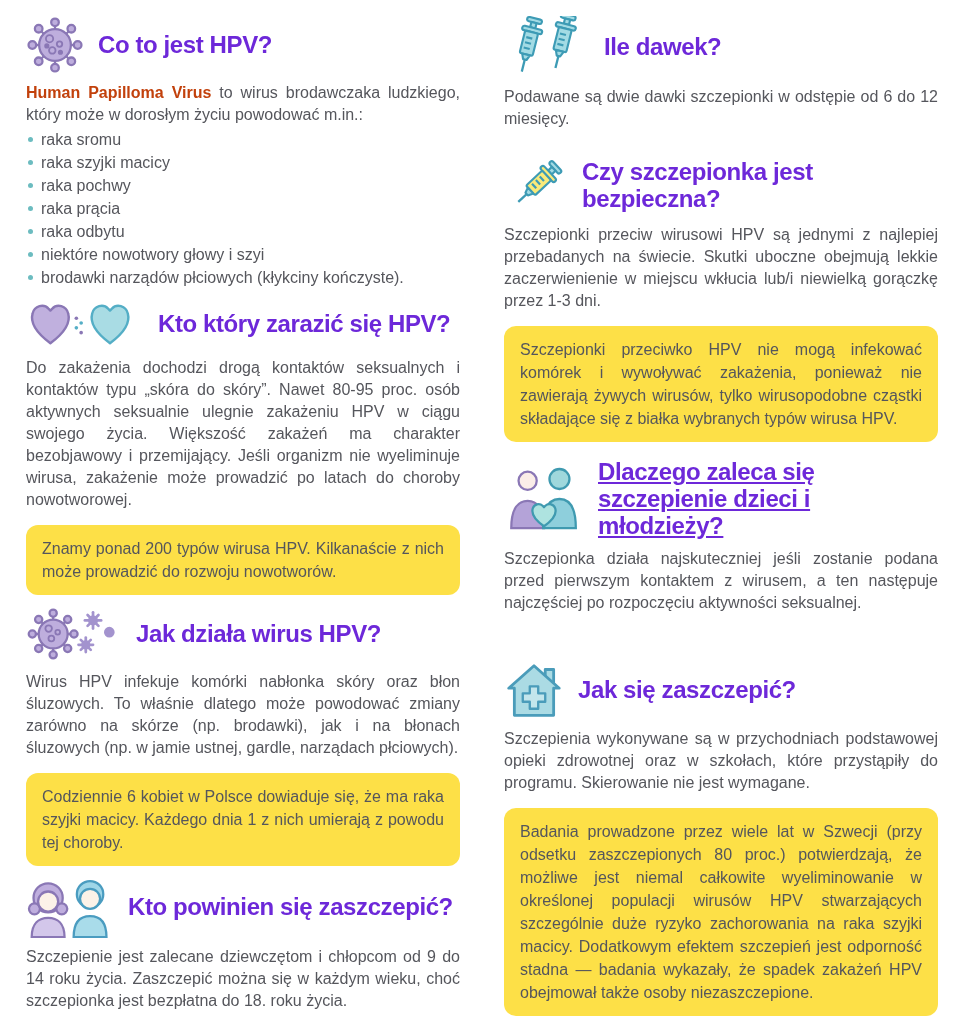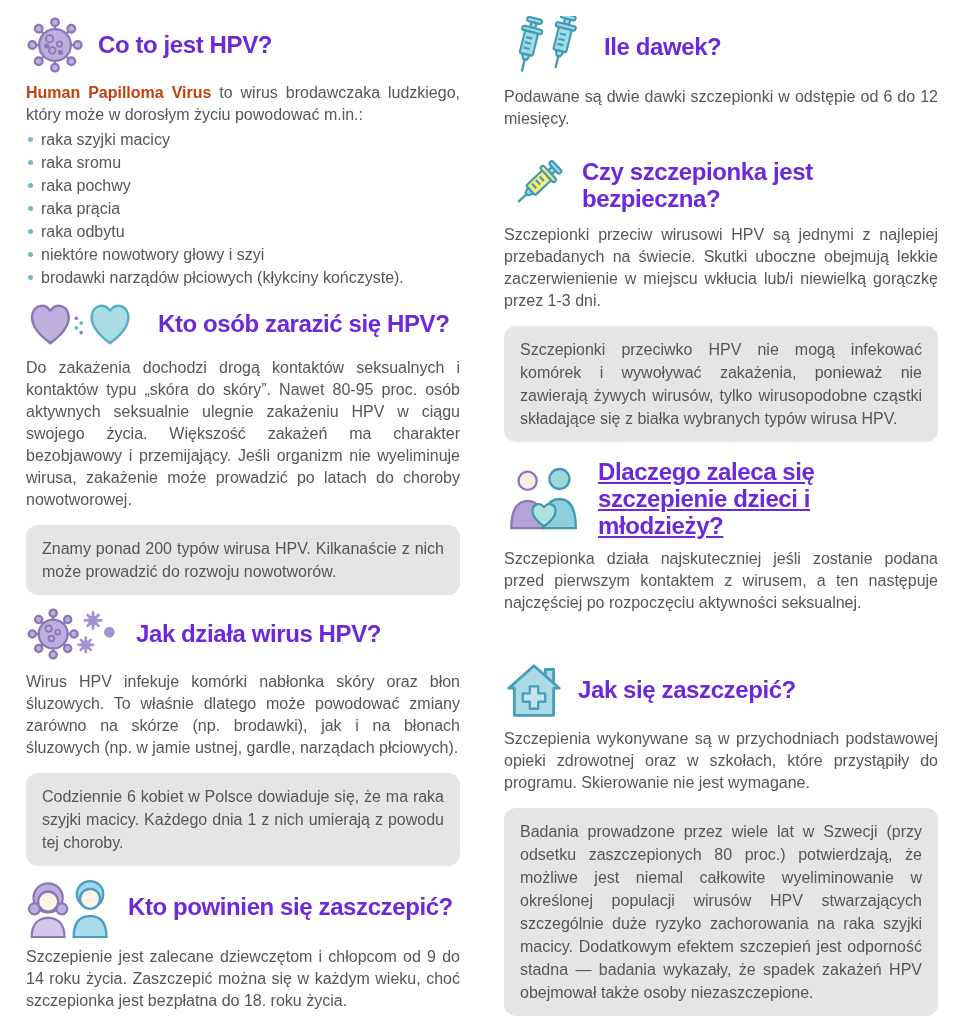--- a/index.html
+++ b/index.html
@@ -22,21 +22,21 @@
   p.body b{color:#c2410c;}
   ul.bullets{list-style:none;margin:2px 0 0 0;padding:0;}
   ul.bullets li{
     position:relative;padding-left:15px;font-size:16px;line-height:23px;
   }
   ul.bullets li::before{
     content:"";position:absolute;left:2px;top:9px;width:5px;height:5px;
     border-radius:50%;background:#6cbcc0;
   }
   .highlight{
-    background:#e5e5e5;border-radius:12px;padding:12px 16px;margin-top:14px;
+    background:#fde047;border-radius:12px;padding:12px 16px;margin-top:14px;
     font-size:16px;line-height:23px;text-align:justify;
   }
   
   .mb-s{margin-bottom:10px;}
   .mb-m{margin-bottom:26px;}
   .mb-l{margin-bottom:17px;}
   .mb-xl{margin-bottom:48px;}
   .title-narrow{max-width:318px;text-decoration:underline;}
 </style>
 </head>
@@ -73,43 +73,43 @@
               <circle cx="29" cy="38" r="3.6" fill="none" stroke-width="2"></circle>
               <circle cx="38" cy="40" r="1.6" fill="#8a77b5"></circle>
               <circle cx="23" cy="33" r="1.6" fill="#8a77b5"></circle>
             </g>
           </svg>
         </span>
         <h2 class="title">Co to jest HPV?</h2>
       </div>
       <p class="body"><b>Human Papilloma Virus</b><span> to wirus brodawczaka ludzkiego, który może w dorosłym życiu powodować m.in.:</span></p>
       <ul class="bullets">
+        <li>raka sromu</li>
         <li>raka szyjki macicy</li>
-        <li>raka sromu</li>
         <li>raka pochwy</li>
         <li>raka prącia</li>
         <li>raka odbytu</li>
         <li>niektóre nowotwory głowy i szyi</li>
         <li>brodawki narządów płciowych (kłykciny kończyste).</li>
       </ul>
     </section>
 
     <section class="sec mb-s">
       <div class="sec-head">
         <span class="icon">
           <svg width="118" height="50" viewBox="0 0 120 52">
             <path d="M24 46 C 9 35, 3 24, 5.5 15 C 7.5 7, 17 4.5, 22 10 L24 12 L26 10 C 31 4.5, 40.5 7, 42.5 15 C 45 24, 39 35, 24 46 Z" fill="#c0b0de" stroke="#8a77b5" stroke-width="2.5" stroke-linejoin="round"></path>
             <circle cx="51" cy="20" r="1.9" fill="#8a77b5"></circle>
             <circle cx="56" cy="25" r="1.9" fill="#54aec6"></circle>
             <circle cx="51" cy="30" r="1.9" fill="#54aec6"></circle>
             <circle cx="56" cy="35" r="1.9" fill="#8a77b5"></circle>
             <path d="M86 46 C 71 35, 65 24, 67.5 15 C 69.5 7, 79 4.5, 84 10 L86 12 L88 10 C 93 4.5, 102.5 7, 104.5 15 C 107 24, 101 35, 86 46 Z" fill="#a9dce4" stroke="#54aec6" stroke-width="2.5" stroke-linejoin="round"></path>
           </svg>
         </span>
-        <h2 class="title">Kto osób zarazić się HPV?</h2>
+        <h2 class="title">Kto który zarazić się HPV?</h2>
       </div>
       <p class="body">Do zakażenia dochodzi drogą kontaktów seksualnych i kontaktów typu „skóra do skóry”. Nawet 80-95 proc. osób aktywnych seksualnie ulegnie zakażeniu HPV w ciągu swojego życia. Większość zakażeń ma charakter bezobjawowy i przemijający. Jeśli organizm nie wyeliminuje wirusa, zakażenie może prowadzić po latach do choroby nowotworowej.</p>
       <div class="highlight">Znamy ponad 200 typów wirusa HPV. Kilkanaście z nich może prowadzić do rozwoju nowotworów.</div>
     </section>
 
     <section class="sec mb-s">
       <div class="sec-head">
         <span class="icon">
           <svg width="96" height="58" viewBox="0 0 106 64">
             <g stroke="#8a77b5" stroke-width="2.5" fill="#beaedd" stroke-linecap="round">

